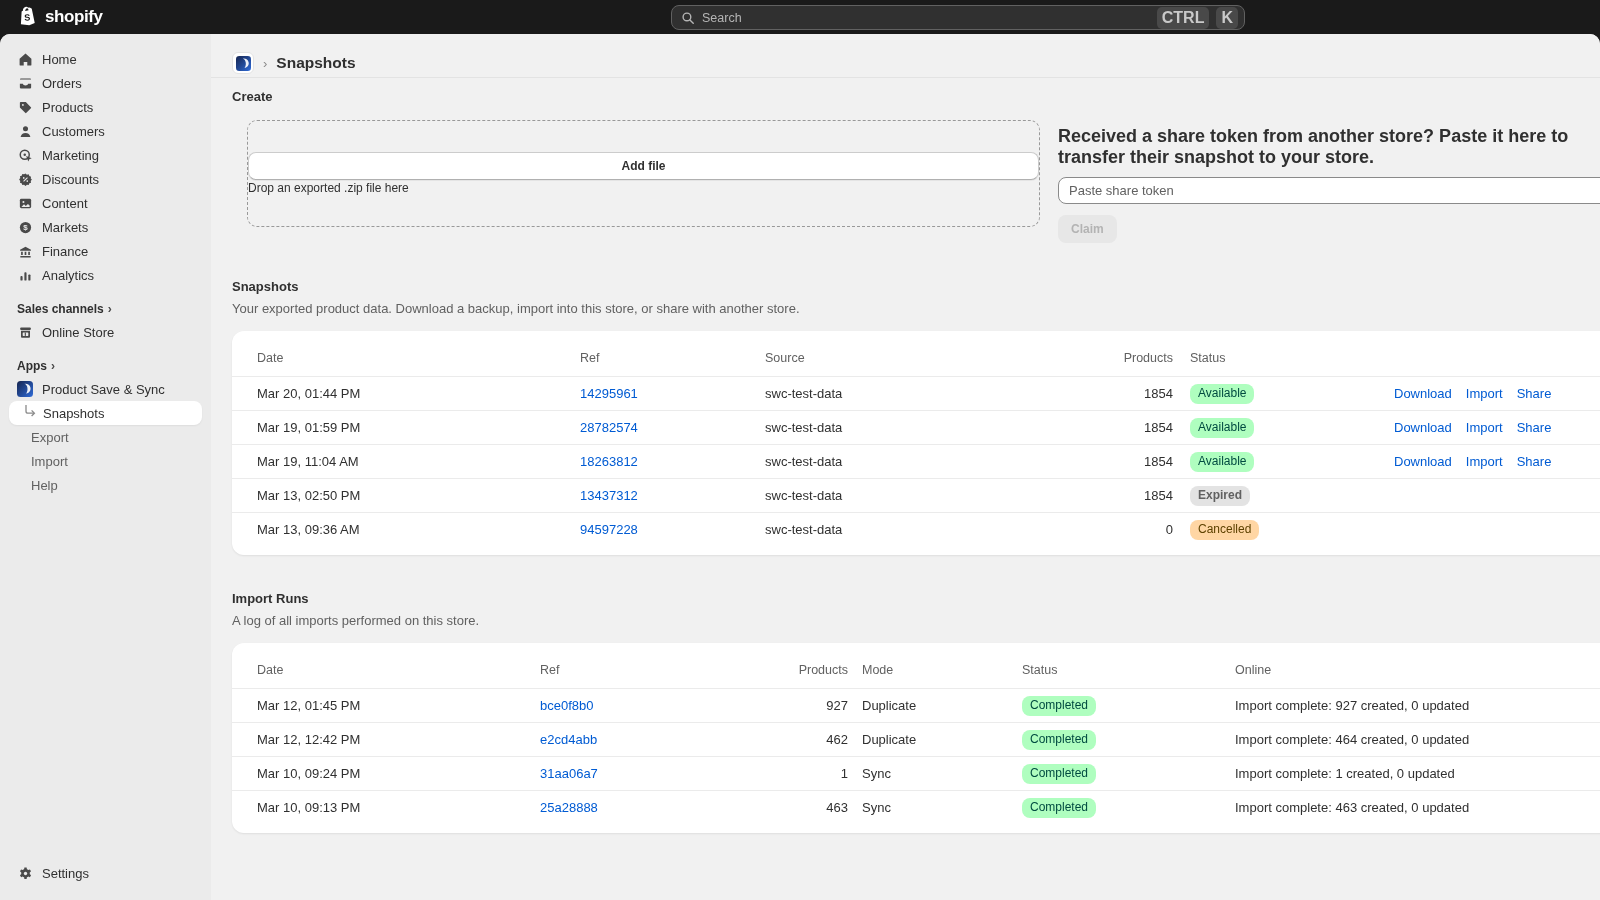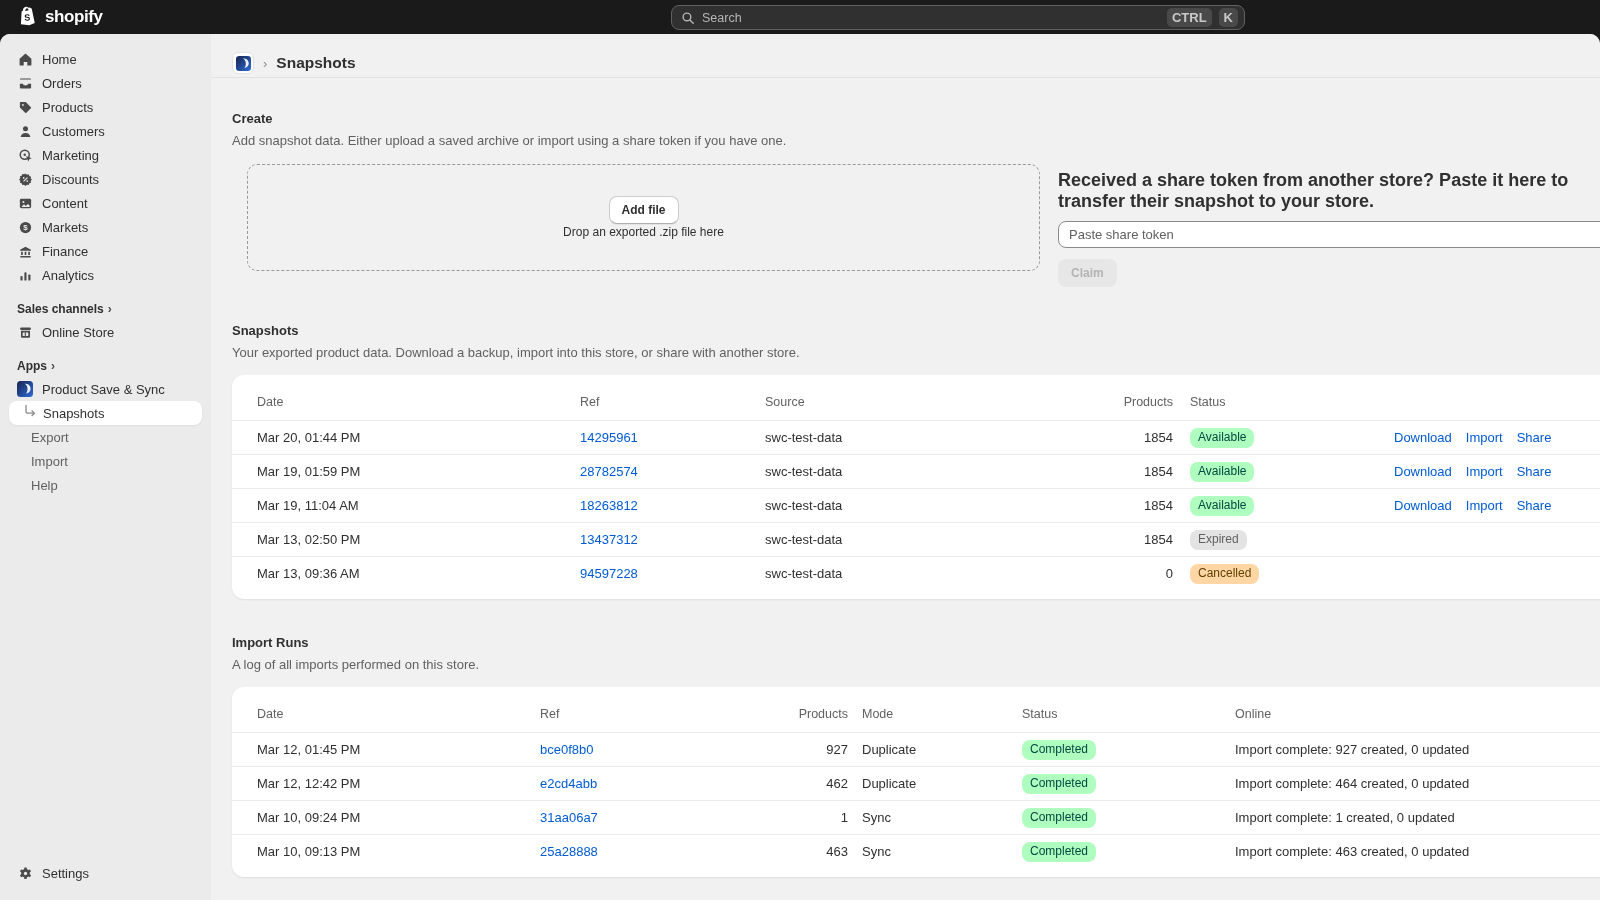--- a/index.html
+++ b/index.html
@@ -12,21 +12,21 @@
   .topbar { height:34px; background:#1a1a1a; display:flex; align-items:center; padding:0 16px; position:relative; }
   .brand { display:flex; align-items:center; gap:7px; }
   .brand-word { color:#fff; font-size:17px; font-weight:700; letter-spacing:-0.4px; }
   .search-wrap {
     position:absolute; left:671px; top:5px; width:574px; height:25px;
     background:#303030; border:1px solid #616161; border-radius:8px;
     display:flex; align-items:center; padding:0 6px 0 9px; gap:7px;
   }
   .search-input { flex:1; background:transparent; border:none; outline:none; color:#e3e3e3; font-size:12.5px; font-family:inherit; }
   .search-input::placeholder { color:#b5b5b5; }
-  .kbd { background:#494949; color:#c9c9c9; border-radius:5px; font-size:13px; font-weight:700; padding:3px 5px; line-height:1; }
+  .kbd { background:#494949; color:#c9c9c9; border-radius:5px; font-size:16px; font-weight:700; padding:3px 5px; line-height:1; }
   
   .shell { display:flex; height:866px; background:#1a1a1a; }
   .frame { flex:1; display:flex; border-radius:10px 10px 0 0; overflow:hidden; background:#f1f1f1; }
   
   .sidebar { width:211px; background:#ebebeb; padding:13px 9px 15px; display:flex; flex-direction:column; flex-shrink:0; }
   .nav-item { display:flex; align-items:center; gap:9px; height:24px; padding:0 8px; border-radius:8px; color:#303030; font-weight:500; cursor:pointer; }
   .nav-item .ic { width:16px; height:16px; flex-shrink:0; display:flex; align-items:center; justify-content:center; }
   .nav-item svg { display:block; }
   .nav-heading { display:flex; align-items:center; gap:4px; font-size:12px; font-weight:600; color:#303030; padding:0 8px; height:22px; margin-top:11px; cursor:pointer;text-align:right; }
   .nav-heading .chev { color:#4a4a4a; font-size:12px; }
@@ -35,24 +35,24 @@
   .settings-row { margin-top:auto; }
   
   .main { flex:1; background:#f1f1f1; padding-left:21px; overflow:hidden; }
   .breadcrumb { display:flex; align-items:center; gap:9px; padding-top:15px; height:43px; }
   .crumb-tile { width:22px; height:22px; background:#fff; border:1px solid #e3e3e3; border-radius:6px; display:flex; align-items:center; justify-content:center; }
   .crumb-chev { color:#8a8a8a; font-size:13px; }
   .crumb-title { font-size:15.5px; font-weight:700; color:#303030; }
   .divider { height:1px; background:#e3e3e3; margin-left:-21px; }
   .sec-heading { font-weight:700; font-size:13px; color:#303030; }
   .sec-sub { margin-top:7px; font-size:13px; color:#616161; }
-  .create-sec { margin-top:33px; }
+  .create-sec { margin-top:11px; }
   .create-row { display:flex; margin-top:16px; }
   .dropzone { margin-left:15px; width:793px; height:107px; border:1px dashed #999; border-radius:10px;
-    display:flex; flex-direction:column; align-items:center; justify-content:center; gap:1px; cursor:pointer; }
+    display:flex; flex-direction:column; justify-content:center; gap:1px; cursor:pointer; }
   .addfile-btn { background:#fff; border:1px solid #ccc; border-bottom-color:#b0b0b0; border-radius:8px;
     padding:6px 12px; font-size:12px; font-weight:600; color:#303030; box-shadow:0 1px 0 rgba(0,0,0,.05); cursor:pointer; font-family:inherit; }
   .drop-hint { font-size:12px; color:#303030; }
   .create-right { flex:1; margin-left:18px; padding-top:6px; }
   .token-text { font-size:18px; color:#303030;font-weight:bold; }
   .token-input { margin-top:9px; width:calc(100% + 40px); height:27px; border:1px solid #8a8a8a; border-radius:8px;
     background:#fff; padding:0 10px; font-size:13px; color:#303030; font-family:inherit; display:block; }
   .token-input::placeholder { color:#616161; }
   .claim-btn { margin-top:11px; background:#e7e7e7; color:#b3b3b3; border:none; border-radius:8px;
     padding:7px 13px; font-size:12px; font-weight:600; font-family:inherit; cursor:default; }
@@ -63,21 +63,21 @@
   .grid1 { grid-template-columns:323px 185px 223px 185px 207px 1fr; }
   .grid2 { grid-template-columns:283px 200px 108px 174px 213px 1fr; }
   .num { text-align:right; }
   .status-cell { padding-left:17px; }
   .mode-cell { padding-left:14px; }
   .actions-cell { text-align:right; padding-right:59px; white-space:nowrap; }
   .actions-cell a { margin-left:14px; }
   a.link { color:#005BD3; text-decoration:none; cursor:pointer; }
   .badge { display:inline-block; border-radius:8px; padding:2.5px 8px; font-size:12px; font-weight:500; line-height:1.25; }
   .b-success { background:#AFFEBF; color:#014B40; }
-  .b-neutral { background:#E3E3E3; color:#616161; }
+  .b-neutral { background:#E3E3E3; color:#616161;font-weight:bold; }
   .b-warning { background:#FFD6A4; color:#5E4200; }
 </style>
 </head>
 <body>
 
 <div class="topbar">
   <div class="brand">
     <span style="display:flex">
       <svg width="22" height="24" viewBox="0 0 22 24">
           <g transform="rotate(-4 11 12)">
@@ -276,21 +276,20 @@
               <path fill="#fff" opacity=".92" d="M7.5 2.8c3 .9 4.2 6.4 1.6 9.9 3-.5 4.9-3 4.4-5.9-.5-2.8-3-4.3-6-4Z"></path>
             </svg>
           </span>
       <span class="crumb-chev">›</span>
       <span class="crumb-title">Snapshots</span>
     </div>
     <div class="divider"></div>
 
     <div class="create-sec">
       <div class="sec-heading">Create</div>
-      <div class="sec-sub">Add snapshot data. Either upload a saved archive or import using a share token if you have one.</div>
       <div class="create-row">
         <div class="dropzone">
           <button class="addfile-btn">Add file</button>
           <div class="drop-hint">Drop an exported .zip file here</div>
         </div>
         <div class="create-right">
           <div class="token-text">Received a share token from another store? Paste it here to transfer their snapshot to your store.</div>
           <input class="token-input" placeholder="Paste share token" style="">
           <button class="claim-btn" disabled="">Claim</button>
         </div>

